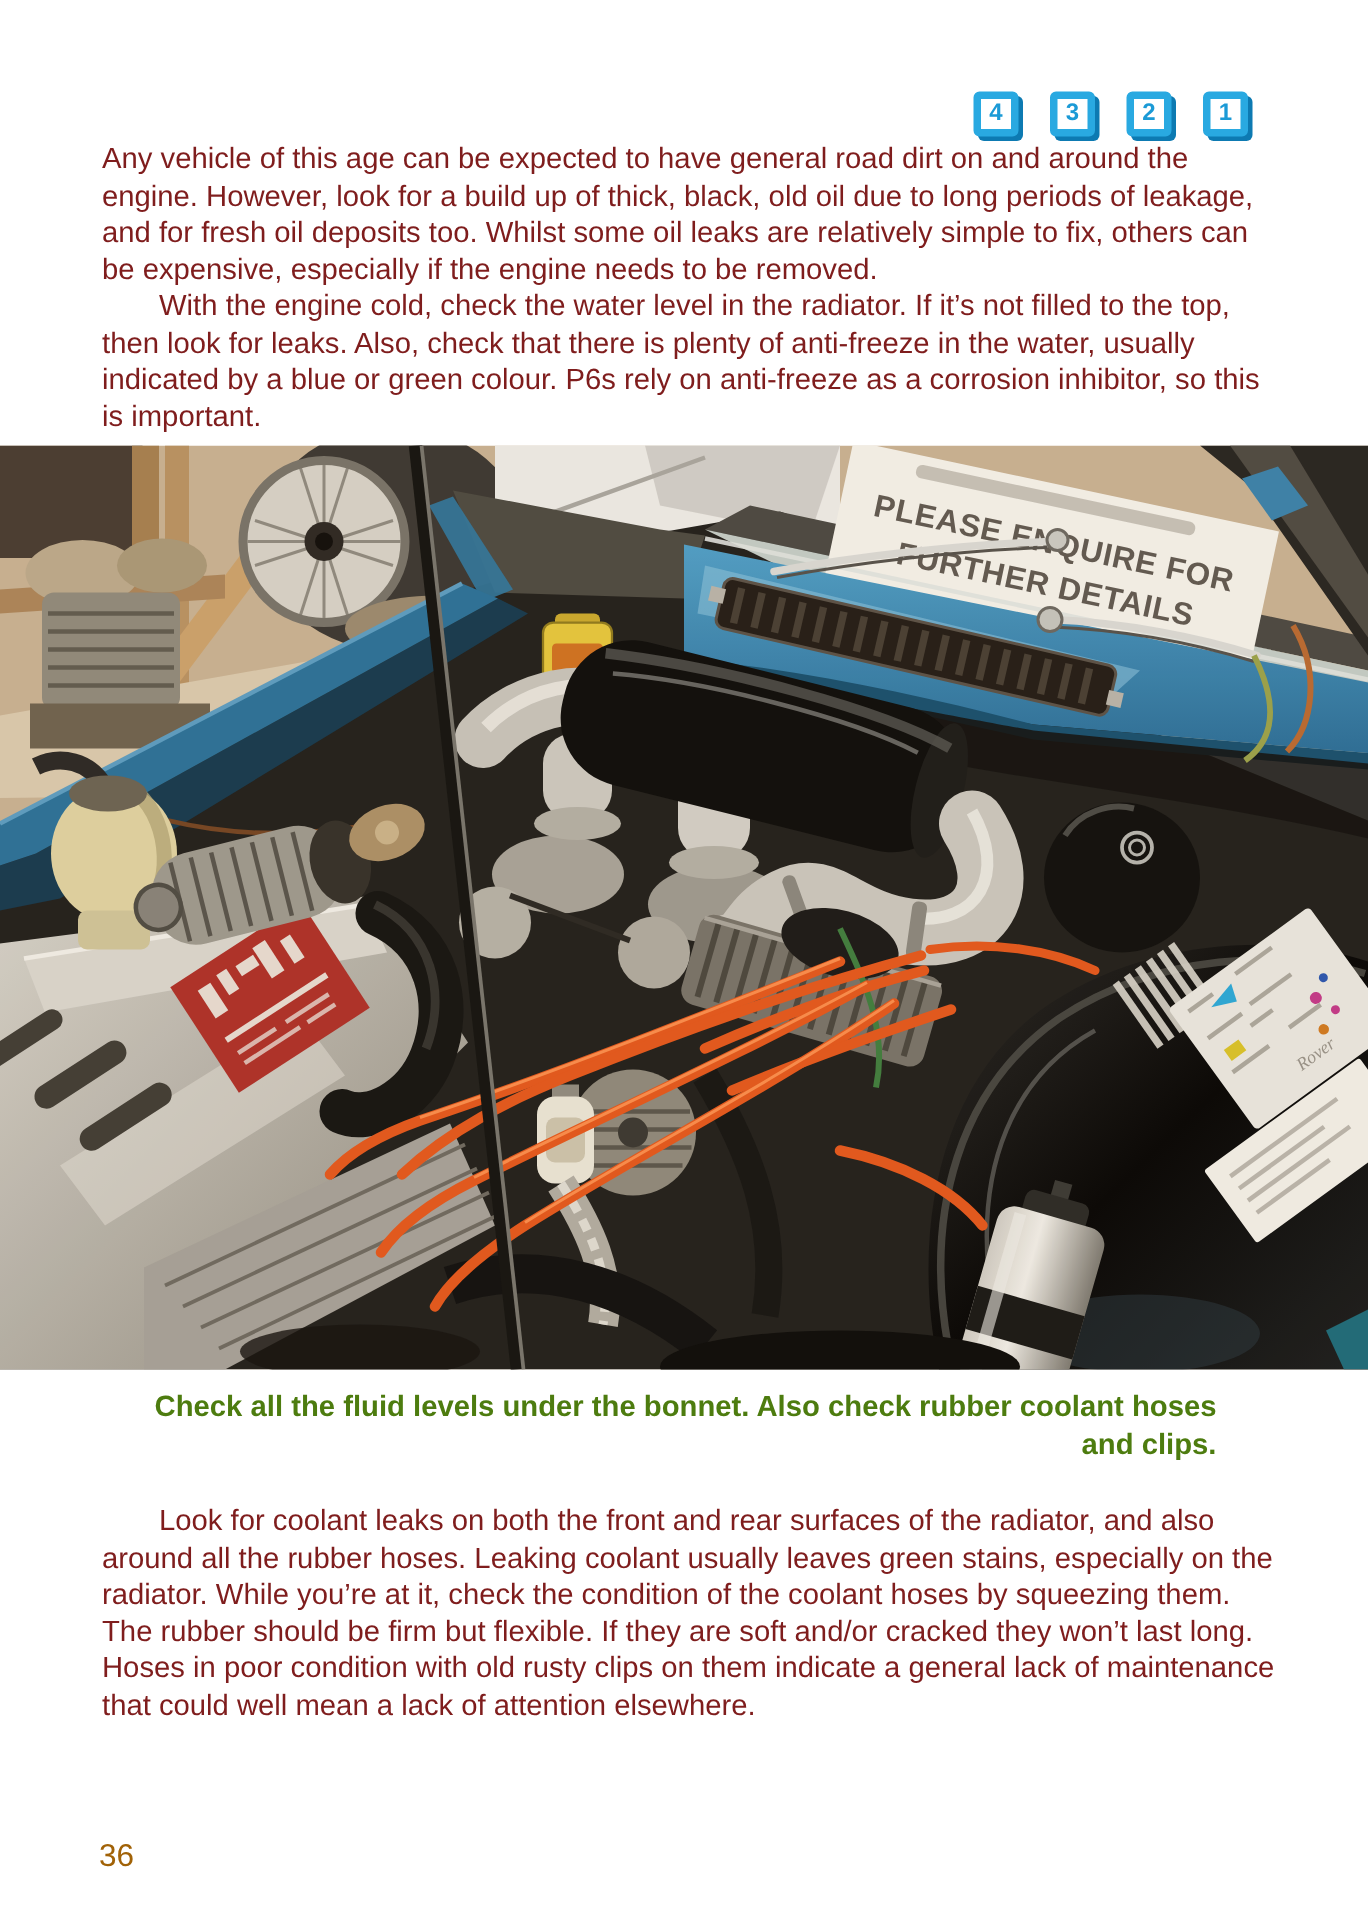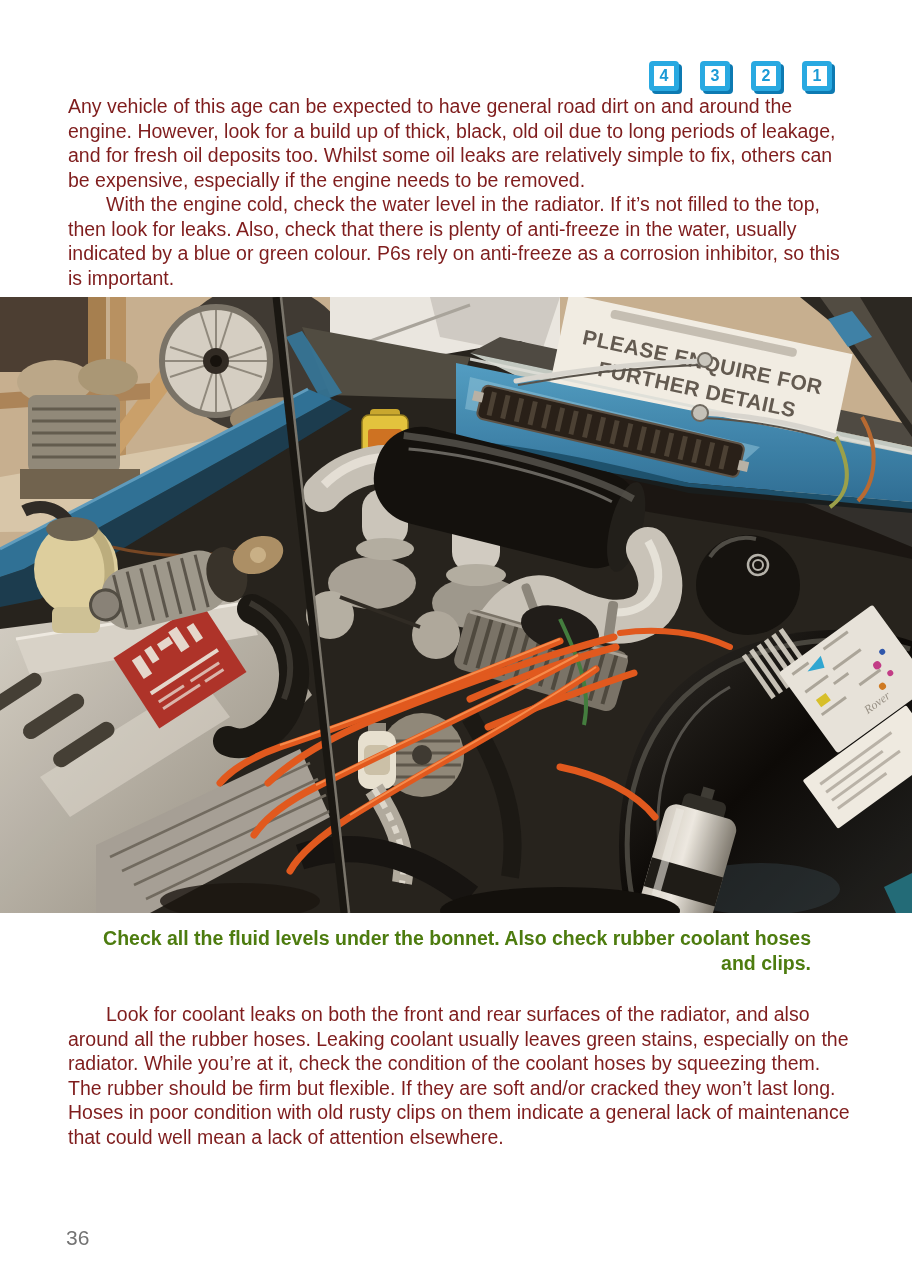--- a/index.html
+++ b/index.html
@@ -39,21 +39,21 @@
   .photo{
     position:absolute;left:0;top:297px;width:912px;height:616px;display:block;
   }
   .caption{
     position:absolute;left:50%;transform:translateX(-50%);
     top:926px;width:710px;text-align:right;
     font-size:19.5px;line-height:25px;font-weight:bold;color:#4d7c0f;
   }
   .page-number{
     position:absolute;left:66px;top:1226px;
-    font-size:21px;color:#737373;
+    font-size:21px;color:#a16207;
   }
 </style>
 </head>
 <body>
 
 <div class="page">
 
 
   <div class="rating-boxes">
     <div class="rating-box">4</div>

